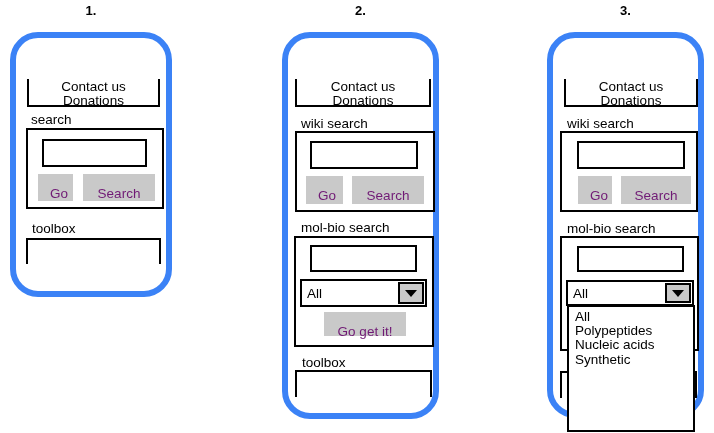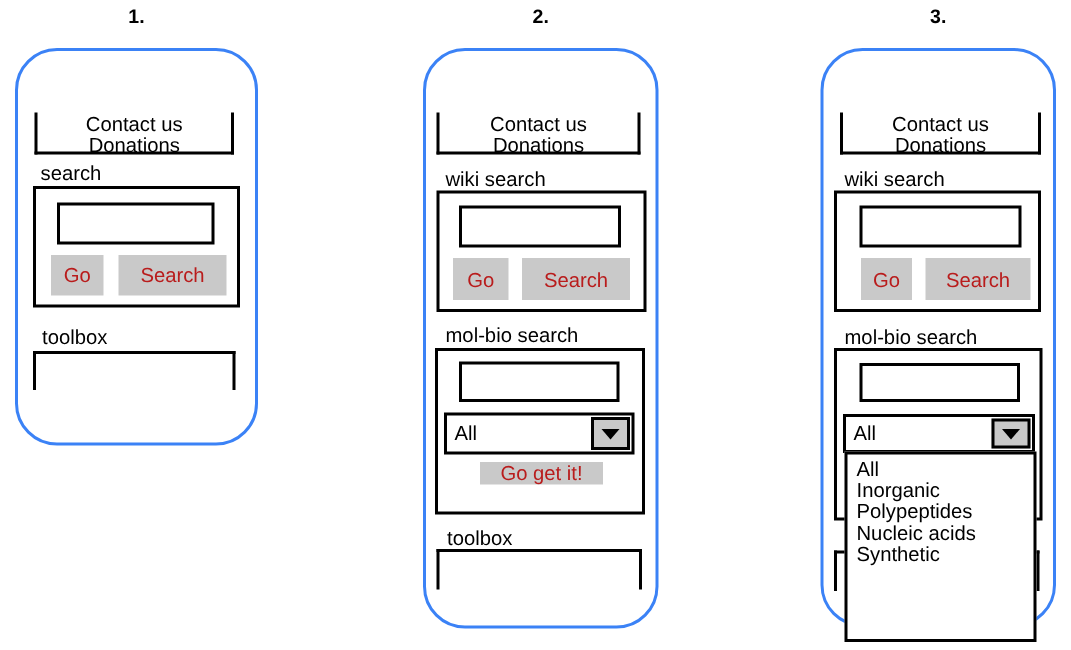--- a/index.html
+++ b/index.html
@@ -4,34 +4,34 @@
 <style>
   * { box-sizing: border-box; margin: 0; padding: 0; }
   html, body { background: #ffffff; }
   .canvas {
     position: relative; width: 714px; height: 433px; background: #ffffff;
     font-family: "Liberation Sans", sans-serif; color: #000;
   }
   .fig-label { position: absolute; top: 3px; font-size: 13px; font-weight: bold; text-align: center; }
   .card {
     position: absolute; background: #ffffff;
-    border: 2px solid #3b82f6; border-radius: 28px;
+    border: 6px solid #3b82f6; border-radius: 28px;
   }
   .open-top-box { position: absolute; border: 2px solid #000; border-top: none;
     display: flex; flex-direction: column; justify-content: flex-start; align-items: center; padding-top: 1px; }
   .link { font-size: 13.5px; line-height: 14px; text-align: center; cursor: pointer; }
   .section-label { position: absolute; font-size: 13.5px; line-height: 14px; white-space: nowrap; }
   .panel { position: absolute; border: 2px solid #000; background: #ffffff; }
   .text-input {
     position: absolute; border: 2px solid #000; background: #ffffff;
     font: 13.5px "Liberation Sans", sans-serif; padding: 0 4px;
   }
   .btn {
-    position: absolute; background: #c9c9c9; border: none; color: #b91c1c;
-    font: 13.5px "Liberation Sans", sans-serif; text-align: center; padding: 0; cursor: pointer;
+    position: absolute; background: #c9c9c9; border: none; color: #701a75;
+    font: 13.5px "Liberation Sans", sans-serif; text-align: center; padding: 12px; cursor: pointer;
   }
   .combo { position: absolute; border: 2px solid #000; background: #ffffff; }
   .combo-value { position: absolute; left: 5px; top: 50%; transform: translateY(-50%); font-size: 13.5px; }
   .combo-arrow-btn {
     position: absolute; top: 1px; right: 1px; bottom: 1px; width: 26px;
     background: #c9c9c9; border: 2px solid #000; padding: 0;
     display: flex; align-items: center; justify-content: center; cursor: pointer;
   }
   .tri-down { width: 0; height: 0; border-left: 6px solid transparent; border-right: 6px solid transparent; border-top: 7px solid #000; }
   .open-bottom-box { position: absolute; border: 2px solid #000; border-bottom: none; background: transparent; }
@@ -118,20 +118,19 @@
           <span class="tri-down"></span>
         </button>
       </div>
     </div>
 
     <div class="section-label" style="left:17px; top:318px;">toolbox</div>
     <div class="open-bottom-box" style="left:7px; top:333px; width:137px; height:27px;"></div>
 
     <div class="option-list" style="left:14px; top:267px; width:128px; height:127px;">
       <div class="option">All</div>
-      <div class="option">Inorganic</div>
       <div class="option">Polypeptides</div>
       <div class="option">Nucleic acids</div>
       <div class="option">Synthetic</div>
     </div>
   </div>
 
 </div>
 
 </body></html>

